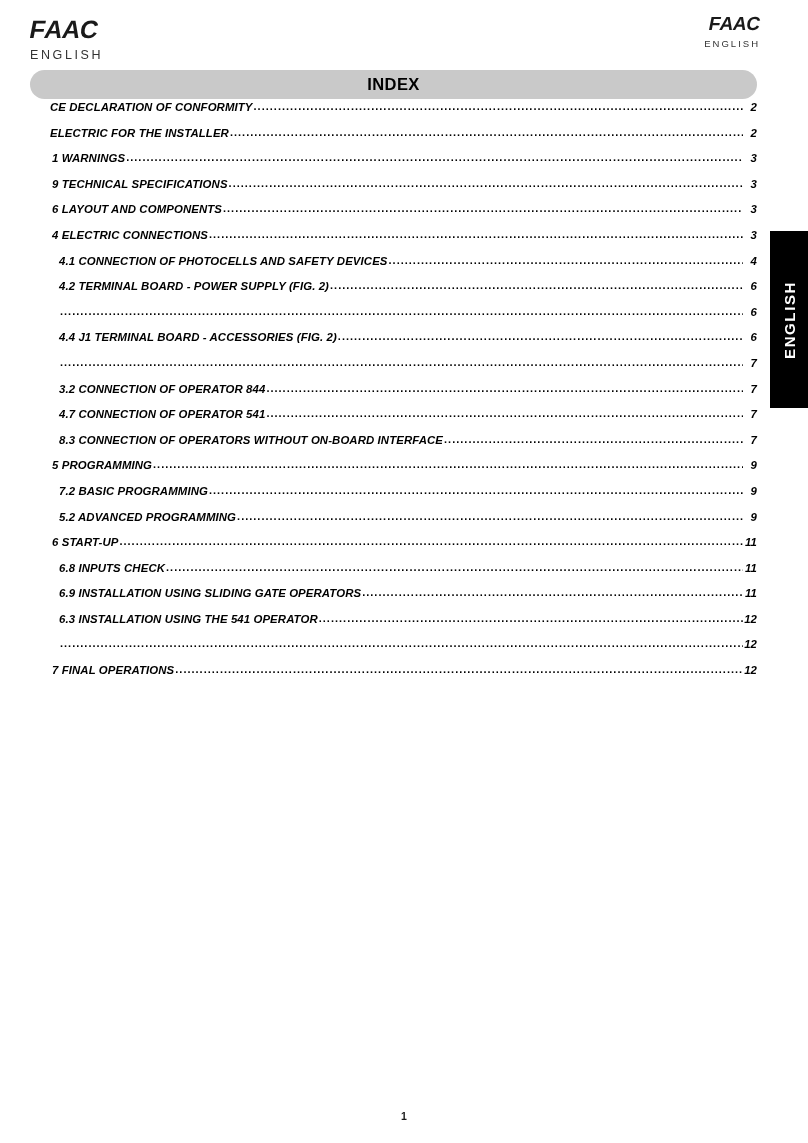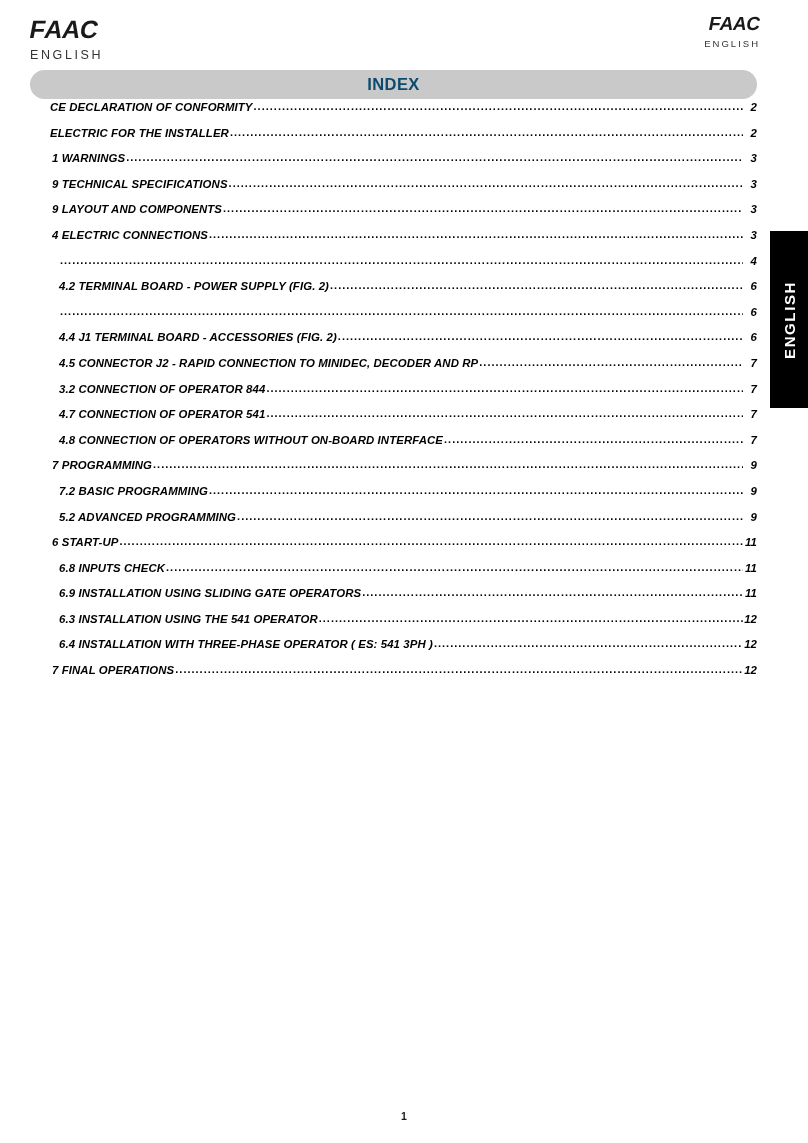--- a/index.html
+++ b/index.html
@@ -53,21 +53,21 @@
     background: #c9c9c9;
     border-radius: 14.5px;
     display: flex;
     align-items: center;
     justify-content: center;
   }
   .index-bar-title {
     font-size: 16.5px;
     font-weight: bold;
     letter-spacing: 0.4px;
-    color: #0c4a6e;
+    color: #000000;
   }
 
   
   .toc {
     position: absolute;
     left: 30px;
     top: 101px;
     width: 727px;
   }
   .toc-row {
@@ -176,69 +176,69 @@
       <span class="label">1  WARNINGS</span>
       <span class="leader">...........................................................................................................................................................................</span>
       <span class="page">3</span>
     </div>
     <div class="toc-row lvl-1">
       <span class="label">9  TECHNICAL SPECIFICATIONS</span>
       <span class="leader">...........................................................................................................................................................................</span>
       <span class="page">3</span>
     </div>
     <div class="toc-row lvl-1">
-      <span class="label">9  LAYOUT AND COMPONENTS</span>
+      <span class="label">6  LAYOUT AND COMPONENTS</span>
       <span class="leader">...........................................................................................................................................................................</span>
       <span class="page">3</span>
     </div>
     <div class="toc-row lvl-1">
       <span class="label">4  ELECTRIC CONNECTIONS</span>
       <span class="leader">...........................................................................................................................................................................</span>
       <span class="page">3</span>
     </div>
     <div class="toc-row lvl-2">
+      <span class="label">4.1 CONNECTION OF PHOTOCELLS AND SAFETY DEVICES</span>
       <span class="leader">...........................................................................................................................................................................</span>
       <span class="page">4</span>
     </div>
     <div class="toc-row lvl-2">
       <span class="label">4.2  TERMINAL BOARD - POWER SUPPLY (FIG. 2)</span>
       <span class="leader">...........................................................................................................................................................................</span>
       <span class="page">6</span>
     </div>
     <div class="toc-row lvl-2">
       <span class="leader">...........................................................................................................................................................................</span>
       <span class="page">6</span>
     </div>
     <div class="toc-row lvl-2">
       <span class="label">4.4 J1 TERMINAL BOARD  - ACCESSORIES (FIG. 2)</span>
       <span class="leader">...........................................................................................................................................................................</span>
       <span class="page">6</span>
     </div>
     <div class="toc-row lvl-2">
-      <span class="label">4.5 CONNECTOR J2 - RAPID CONNECTION TO MINIDEC, DECODER AND RP</span>
       <span class="leader">...........................................................................................................................................................................</span>
       <span class="page">7</span>
     </div>
     <div class="toc-row lvl-2">
       <span class="label">3.2 CONNECTION OF OPERATOR 844</span>
       <span class="leader">...........................................................................................................................................................................</span>
       <span class="page">7</span>
     </div>
     <div class="toc-row lvl-2">
       <span class="label">4.7 CONNECTION OF OPERATOR 541</span>
       <span class="leader">...........................................................................................................................................................................</span>
       <span class="page">7</span>
     </div>
     <div class="toc-row lvl-2">
-      <span class="label">4.8 CONNECTION OF OPERATORS WITHOUT ON-BOARD INTERFACE</span>
-      <span class="leader">...........................................................................................................................................................................</span>
-      <span class="page">7</span>
-    </div>
-    <div class="toc-row lvl-1">
-      <span class="label">7  PROGRAMMING</span>
+      <span class="label">8.3 CONNECTION OF OPERATORS WITHOUT ON-BOARD INTERFACE</span>
+      <span class="leader">...........................................................................................................................................................................</span>
+      <span class="page">7</span>
+    </div>
+    <div class="toc-row lvl-1">
+      <span class="label">5  PROGRAMMING</span>
       <span class="leader">...........................................................................................................................................................................</span>
       <span class="page">9</span>
     </div>
     <div class="toc-row lvl-2">
       <span class="label">7.2 BASIC PROGRAMMING</span>
       <span class="leader">...........................................................................................................................................................................</span>
       <span class="page">9</span>
     </div>
     <div class="toc-row lvl-2">
       <span class="label">5.2 ADVANCED PROGRAMMING</span>
@@ -259,21 +259,20 @@
       <span class="label">6.9 INSTALLATION USING SLIDING GATE OPERATORS</span>
       <span class="leader">...........................................................................................................................................................................</span>
       <span class="page">11</span>
     </div>
     <div class="toc-row lvl-2">
       <span class="label">6.3 INSTALLATION USING THE 541 OPERATOR</span>
       <span class="leader">...........................................................................................................................................................................</span>
       <span class="page">12</span>
     </div>
     <div class="toc-row lvl-2">
-      <span class="label">6.4 INSTALLATION WITH THREE-PHASE OPERATOR ( ES: 541 3PH )</span>
       <span class="leader">...........................................................................................................................................................................</span>
       <span class="page">12</span>
     </div>
     <div class="toc-row lvl-1">
       <span class="label">7  FINAL OPERATIONS</span>
       <span class="leader">...........................................................................................................................................................................</span>
       <span class="page">12</span>
     </div>
   </div>
 

